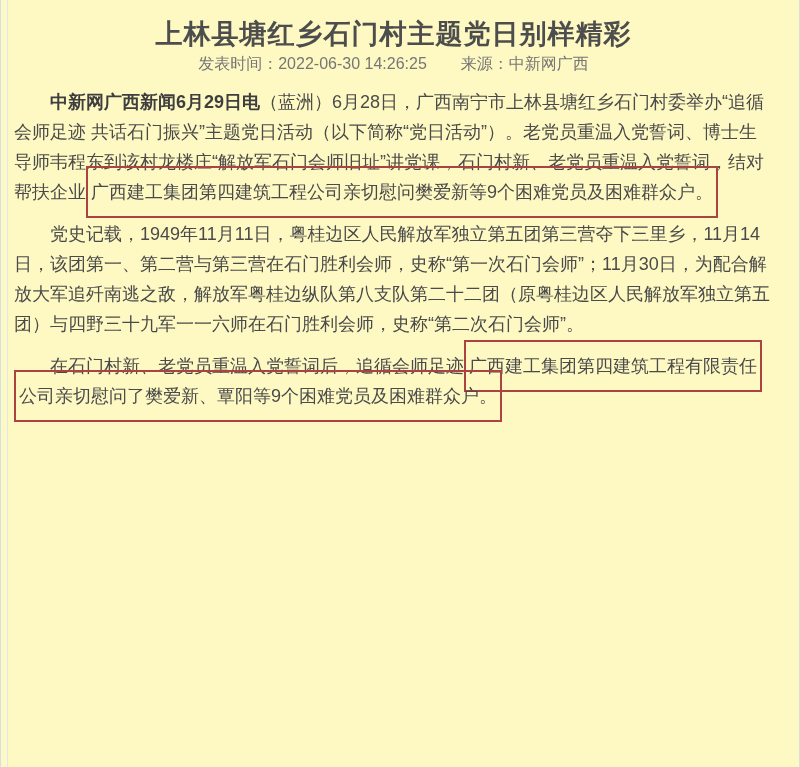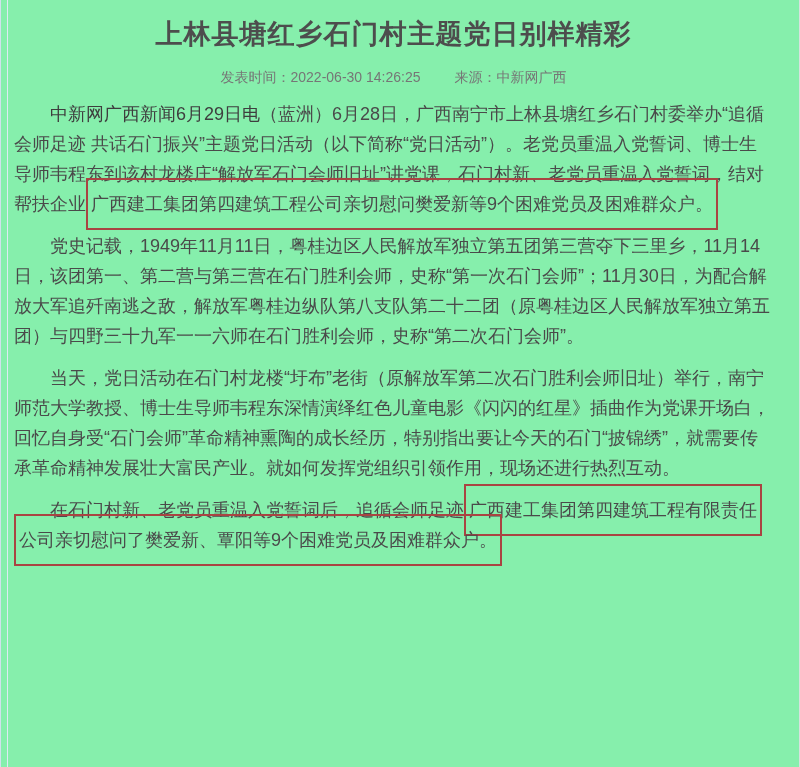--- a/index.html
+++ b/index.html
@@ -6,42 +6,42 @@
   html, body { margin: 0; padding: 0; }
   body {
     width: 800px; height: 767px;
     background: #fdfefe;
     font-family: "Liberation Sans", sans-serif;
     overflow: hidden;
   }
   .page {
     position: relative;
     width: 800px; height: 767px;
-    background: #86efac;
+    background: #fef9c3;
     border-left: 1px solid #cfe2ec;
     border-right: 1px solid #d6e2df;
     padding: 12px 26px 0 13px;
   }
   .page .left-accent {
     position: absolute; left: 6px; top: 0; bottom: 0;
     width: 1px; background: #dcebf3;
   }
   .title {
     margin: 6px 0 0 0;
     text-align: center;
     font-size: 27px;
     font-weight: bold;
     color: #4d4d4d;
     letter-spacing: 1px;
     line-height: 32px;
   }
   .meta {
-    margin-top: 19px;
+    margin-top: 4px;
     text-align: center;
-    font-size: 14px;
+    font-size: 16px;
     color: #767676;
   }
   .meta .src-label { margin-left: 34px; }
   .abstract {
     margin-top: 15px;
     border: 1px solid #e4e4e4;
     background: #ffffff;
     padding: 10px 12px;
     font-size: 14px;
     line-height: 17px;
@@ -52,21 +52,21 @@
     font-weight: bold;
   }
   .body { margin-top: 1px; }
   .body p {
     margin: 12px 0;
     font-size: 18px;
     line-height: 30px;
     color: #4a4a4a;
     text-indent: 2em;
   }
-  .seg-bold { font-weight: normal; color: #3e3e3e; text-align: center; }
+  .seg-bold { font-weight: bold; color: #3e3e3e; text-align: center; }
   .seg-highlight {
     border: 2px solid #a94442;
     padding: 14px 3px;
     -webkit-box-decoration-break: clone;
     box-decoration-break: clone;
   }
 </style>
 </head>
 <body>
 
@@ -76,16 +76,15 @@
   <h1 class="title">上林县塘红乡石门村主题党日别样精彩</h1>
 
   <div class="meta">
     <span>发表时间：</span><span>2022-06-30 14:26:25</span><span class="src-label">来源：</span><span>中新网广西</span>
   </div>
 
 
   <div class="body">
       <p><span class="seg-bold">中新网广西新闻6月29日电</span><span class="seg-normal">（蓝洲）6月28日，广西南宁市上林县塘红乡石门村委举办“追循会师足迹 共话石门振兴”主题党日活动（以下简称“党日活动”）。老党员重温入党誓词、博士生导师韦程东到该村龙楼庄“解放军石门会师旧址”讲党课，石门村新、老党员重温入党誓词，结对帮扶企业</span><span class="seg-highlight">广西建工集团第四建筑工程公司亲切慰问樊爱新等9个困难党员及困难群众户。</span></p>
       <p><span class="seg-normal">党史记载，1949年11月11日，粤桂边区人民解放军独立第五团第三营夺下三里乡，11月14日，该团第一、第二营与第三营在石门胜利会师，史称“第一次石门会师”；11月30日，为配合解放大军追歼南逃之敌，解放军粤桂边纵队第八支队第二十二团（原粤桂边区人民解放军独立第五团）与四野三十九军一一六师在石门胜利会师，史称“第二次石门会师”。</span></p>
-      <p><span class="seg-normal">当天，党日活动在石门村龙楼“圩布”老街（原解放军第二次石门胜利会师旧址）举行，南宁师范大学教授、博士生导师韦程东深情演绎红色儿童电影《闪闪的红星》插曲作为党课开场白，回忆自身受“石门会师”革命精神熏陶的成长经历，特别指出要让今天的石门“披锦绣”，就需要传承革命精神发展壮大富民产业。就如何发挥党组织引领作用，现场还进行热烈互动。</span></p>
       <p><span class="seg-normal">在石门村新、老党员重温入党誓词后，追循会师足迹</span><span class="seg-highlight">广西建工集团第四建筑工程有限责任公司亲切慰问了樊爱新、覃阳等9个困难党员及困难群众户。</span></p>
     </div>
 </div>
 
 </body></html>

